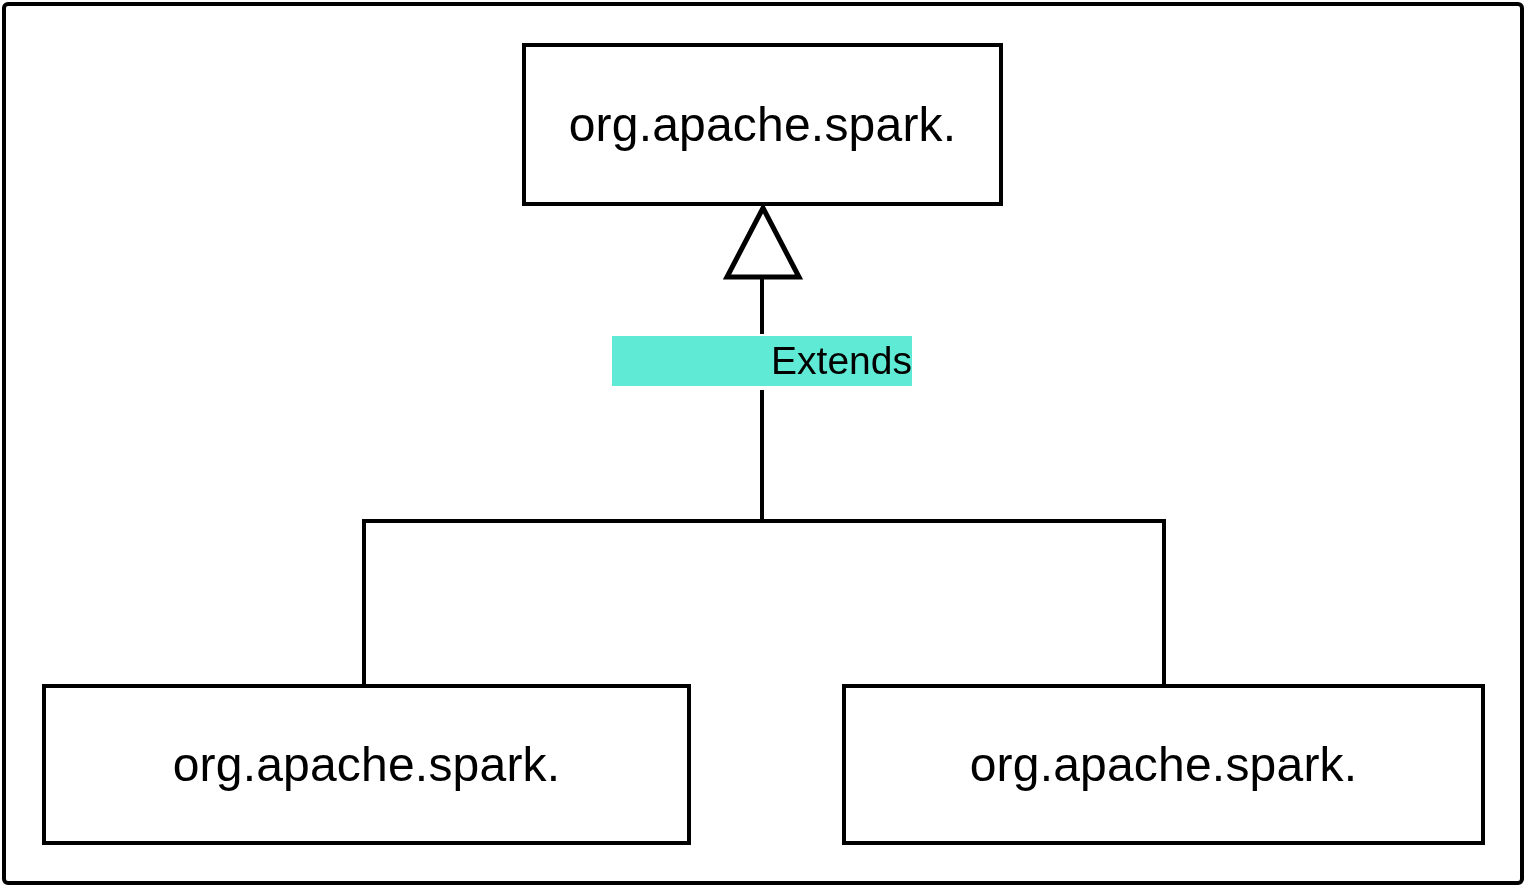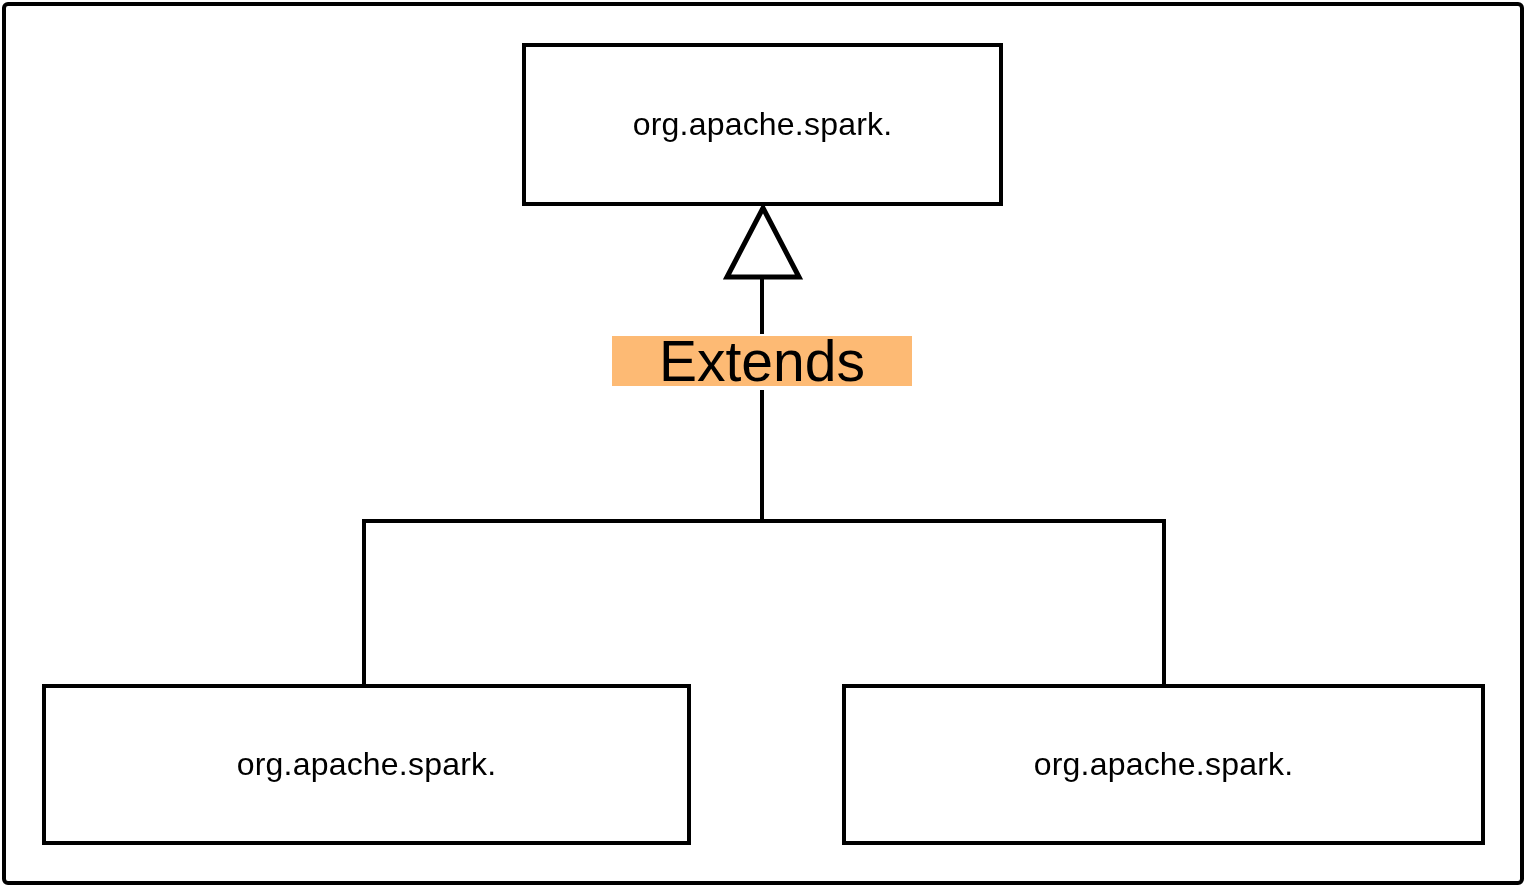--- a/index.html
+++ b/index.html
@@ -28,21 +28,21 @@
   .node {
     position: absolute;
     border: 4px solid #000000;
     background: #ffffff;
     box-sizing: border-box;
     display: flex;
     flex-direction: column;
     justify-content: center;
     align-items: center;
     text-align: center;
-    font-size: 32px;
+    font-size: 48px;
     line-height: 57px;
     letter-spacing: 0.2px;
   }
   .node span { display: block; white-space: nowrap; }
   .node-parent { left: 522px; top: 43px;  width: 481px; height: 163px; }
   .node-left   { left: 42px;  top: 684px; width: 649px; height: 161px; }
   .node-right  { left: 842px; top: 684px; width: 643px; height: 161px; }
 
   .arrow-svg {
     position: absolute;
@@ -60,24 +60,24 @@
   .line-lower   { left: 760px; top: 390px; width: 4px;   height: 133px; }
   .line-horiz   { left: 362px; top: 519px; width: 804px; height: 4px;   }
   .line-left-v  { left: 362px; top: 519px; width: 4px;   height: 169px; }
   .line-right-v { left: 1162px;top: 519px; width: 4px;   height: 169px; }
 
   .edge-label {
     position: absolute;
     left: 612px;
     top: 336px;
     width: 300px;
-    text-align: center;
-    font-size: 57px;
+    text-align: right;
+    font-size: 39px;
     line-height: 50px;
-    background: #fdba74;
+    background: #5eead4;
   }
 </style>
 </head>
 <body>
 
 <div id="app">
 
   <div class="frame"></div>
 
   <div class="node node-parent">

